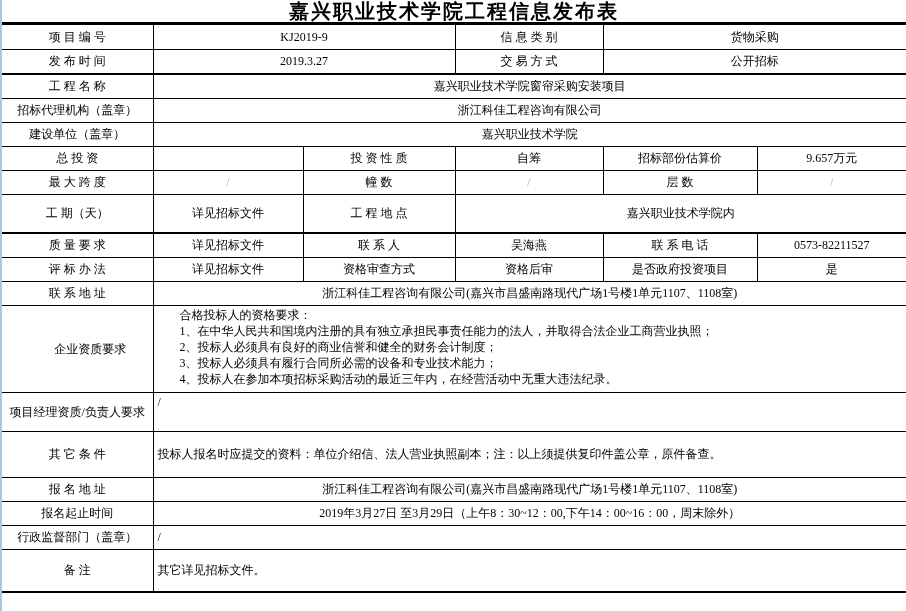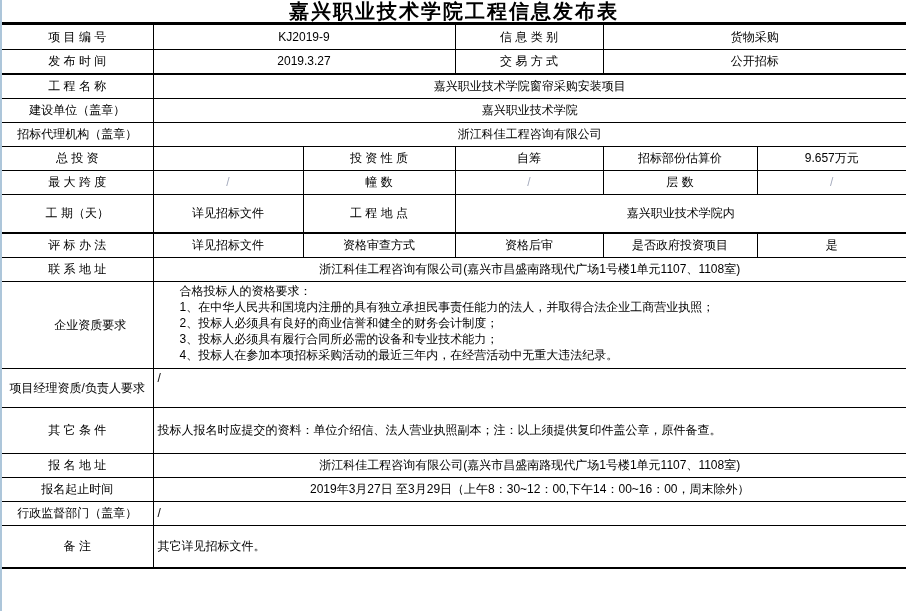--- a/index.html
+++ b/index.html
@@ -1,19 +1,19 @@
 <!DOCTYPE html>
 <html><head>
 <meta charset="utf-8">
 <style>
   html,body{margin:0;padding:0;background:#fff;}
   .page{
     width:906px;height:611px;position:relative;overflow:hidden;
     background:#ffffff;color:#000;
-    font-family:Liberation Sans, sans-serif;
+    font-family:Liberation Serif, serif;
   }
   .edge-line{position:absolute;left:0;top:0;width:2px;height:611px;background:#adc6da;}
   .content{margin-left:2px;}
   .doc-title{
     height:22px;line-height:23px;text-align:center;
     font-size:20px;font-weight:bold;letter-spacing:2px;
     border-bottom:3px solid #000;white-space:nowrap;
   }
   table.info{border-collapse:collapse;table-layout:fixed;width:904px;}
   td{
@@ -69,27 +69,27 @@
         <td>交 易 方 式</td>
         <td colspan="2">公开招标</td>
       </tr>
 
       <tr class="h23">
         <td>工 程 名 称</td>
         <td colspan="5">嘉兴职业技术学院窗帘采购安装项目</td>
       </tr>
 
       <tr class="h23">
-        <td>建设单位（盖章）</td>
-        <td colspan="5">嘉兴职业技术学院</td>
+        <td>招标代理机构（盖章）</td>
+        <td colspan="5">浙江科佳工程咨询有限公司</td>
       </tr>
 
       <tr class="h23">
-        <td>招标代理机构（盖章）</td>
-        <td colspan="5">浙江科佳工程咨询有限公司</td>
+        <td>建设单位（盖章）</td>
+        <td colspan="5">嘉兴职业技术学院</td>
       </tr>
 
       <tr class="h23">
         <td>总 投 资</td>
         <td></td>
         <td>投 资 性 质</td>
         <td>自筹</td>
         <td>招标部份估算价</td>
         <td>9.657万元</td>
       </tr>
@@ -104,20 +104,28 @@
         <td class="slash-light">/</td>
       </tr>
 
       <tr class="h37 thick">
         <td>工 期（天）</td>
         <td>详见招标文件</td>
         <td>工 程 地 点</td>
         <td colspan="3">嘉兴职业技术学院内</td>
       </tr>
 
+      <tr class="h23">
+        <td>质 量 要 求</td>
+        <td>详见招标文件</td>
+        <td>联 系 人</td>
+        <td>吴海燕</td>
+        <td>联 系 电 话</td>
+        <td>0573-82211527</td>
+      </tr>
 
       <tr class="h23">
         <td>评 标 办 法</td>
         <td>详见招标文件</td>
         <td>资格审查方式</td>
         <td>资格后审</td>
         <td>是否政府投资项目</td>
         <td>是</td>
       </tr>
 

